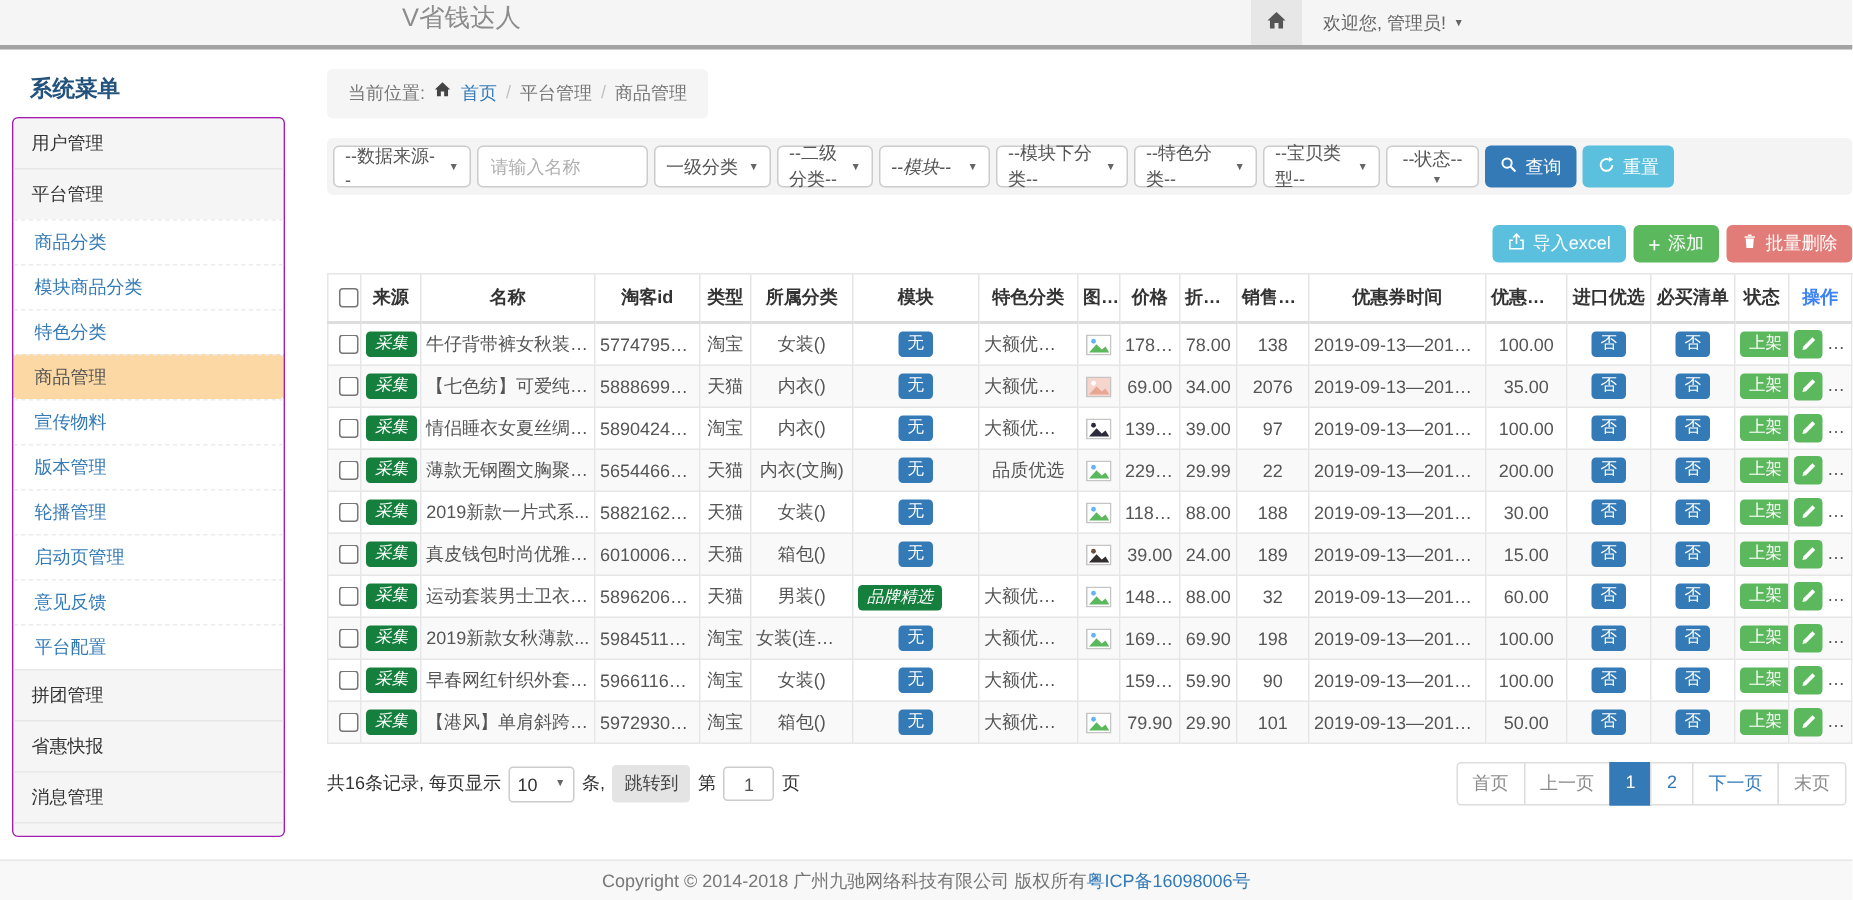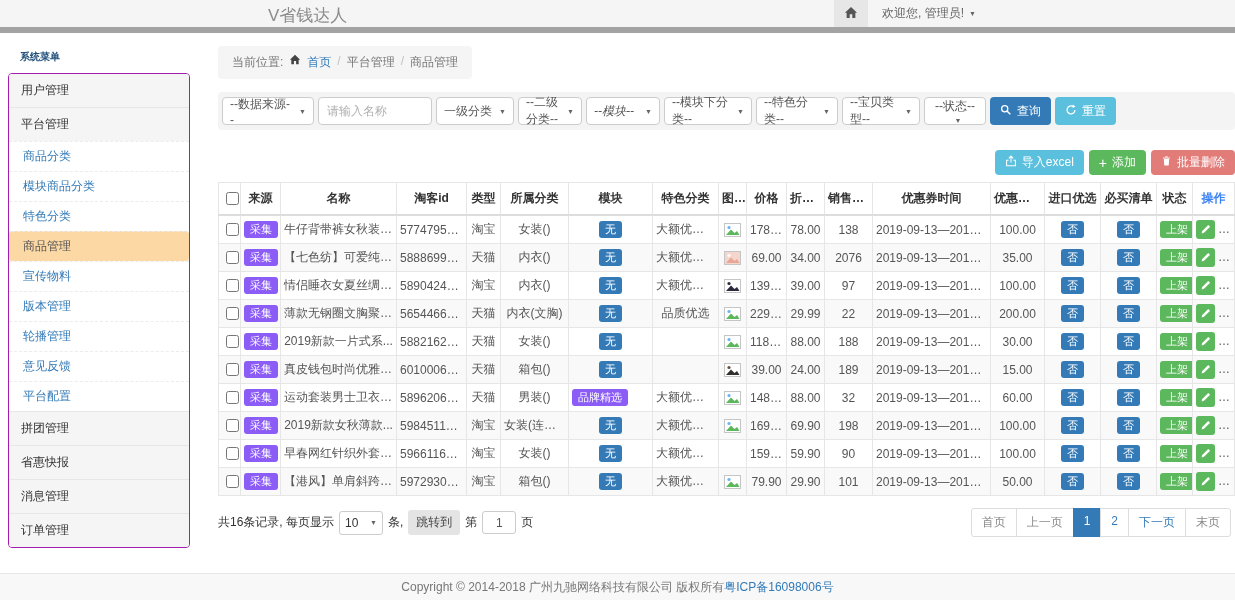--- a/index.html
+++ b/index.html
@@ -3,32 +3,32 @@
 <meta charset="utf-8">
 <style>
   * { box-sizing: border-box; }
   html,body { margin:0; padding:0; }
   body {
     width:1235px; height:600px; position:relative; overflow:hidden;
     background:#fff; font-family:"Liberation Sans","DejaVu Sans",sans-serif;
     font-size:12px; color:#555;
   }
   
-  .topbar { height:33px; background:#f5f5f5; border-bottom:6px solid #a3a3a3;
-    display:flex; align-items:flex-end; }
+  .topbar { height:33px; background:#f5f5f5; border-bottom:3px solid #a3a3a3;
+    display:flex; align-items:flex-start; }
   .brand { margin-left:268px; font-size:17px; color:#8c8c8c; }
   .topbar-right { margin-left:auto; margin-right:245px; display:flex; align-items:stretch; height:100%; }
   .home-box { width:34px; background:#e7e7e7; display:flex; align-items:center; justify-content:center; cursor:pointer; }
   .welcome { display:flex; align-items:center; gap:5px; padding:0 14px; color:#666; cursor:pointer; }
   .caret { font-size:7px; color:#666; }
   
   .main { display:flex; height:540px; }
   
   .sidebar { width:182px; margin:9px 0 0 8px; flex:none; }
-  .side-heading { font-size:10px; font-weight:bold; color:#23527c; padding:8px 12px 9px; }
+  .side-heading { font-size:15px; font-weight:bold; color:#23527c; padding:8px 12px 9px; }
   .side-list { border:1px solid #a21caf; border-radius:4px; background:#fff; overflow:hidden; max-height:480px; }
   .side-item { display:block; cursor:pointer; }
   .side-item.grp { background:#f5f5f5; color:#333; padding:8px 12px; border-top:1px solid #e7e7e7; }
   .side-list .side-item:first-child { border-top:none; }
   .side-item.sub { background:#fff; color:#337ab7; padding:6px 14px; border-top:1px dashed #ececec; font-size:12px; }
   .side-item.sub.active { background:#fcd8a4; color:#555; border-radius:3px; }
   
   .content { flex:1; padding:13px 7px 0 28px; }
   .breadcrumb { display:inline-flex; align-items:flex-start; gap:6px; background:#f5f5f5;
     border-radius:4px; padding:8px 14px; color:#777; }
@@ -55,21 +55,21 @@
   .actions .btn { height:25px; }
   
   table.grid { width:100%; border-collapse:collapse; margin-top:7px; table-layout:fixed; }
   table.grid th, table.grid td { border:1px solid #e6e6e6; padding:4px 3px; text-align:center;
     overflow:hidden; white-space:nowrap; text-overflow:ellipsis; }
   table.grid th { color:#333; font-weight:bold; border-bottom:2px solid #ddd; padding:6px 3px; background:#fff; }
   table.grid th.op-head { color:#3b82f6; }
   table.grid tr:nth-child(even) td { background:#f9f9f9; }
   table.grid td { color:#555; }
   .badge { display:inline-block; color:#fff; border-radius:3px; padding:2px 6px; font-size:11px; line-height:13px; }
-  .badge.orange { background:#8b5cf6; }
+  .badge.orange { background:#15803d;font-style:italic; }
   .badge.blue { background:#337ab7; cursor:pointer; }
   .badge.green { background:#5cb85c; cursor:pointer; }
   .thumb { display:inline-block; width:17px; height:14px; vertical-align:middle; }
   .thumb svg { display:block; }
   .op-btn { display:inline-flex; align-items:center; justify-content:center; width:19px; height:19px;
     border-radius:3px; cursor:pointer; vertical-align:middle; }
   .op-edit { background:#5cb85c; margin-right:3px; }
   .op-del { background:#d9534f; }
   
   .pagerow { margin-top:12px; display:flex; align-items:center; }
@@ -120,20 +120,21 @@
     <div class="side-list">
         <a class="side-item grp">用户管理</a>
         <a class="side-item grp">平台管理</a>
         <a class="side-item sub">商品分类</a>
         <a class="side-item sub">模块商品分类</a>
         <a class="side-item sub">特色分类</a>
         <a class="side-item sub active">商品管理</a>
         <a class="side-item sub">宣传物料</a>
         <a class="side-item sub">版本管理</a>
         <a class="side-item sub">轮播管理</a>
+        <a class="side-item sub">启动页管理</a>
         <a class="side-item sub">意见反馈</a>
         <a class="side-item sub">平台配置</a>
         <a class="side-item grp">拼团管理</a>
         <a class="side-item grp">省惠快报</a>
         <a class="side-item grp">消息管理</a>
         <a class="side-item grp">订单管理</a>
       </div>
   </div>
 
   <div class="content">

